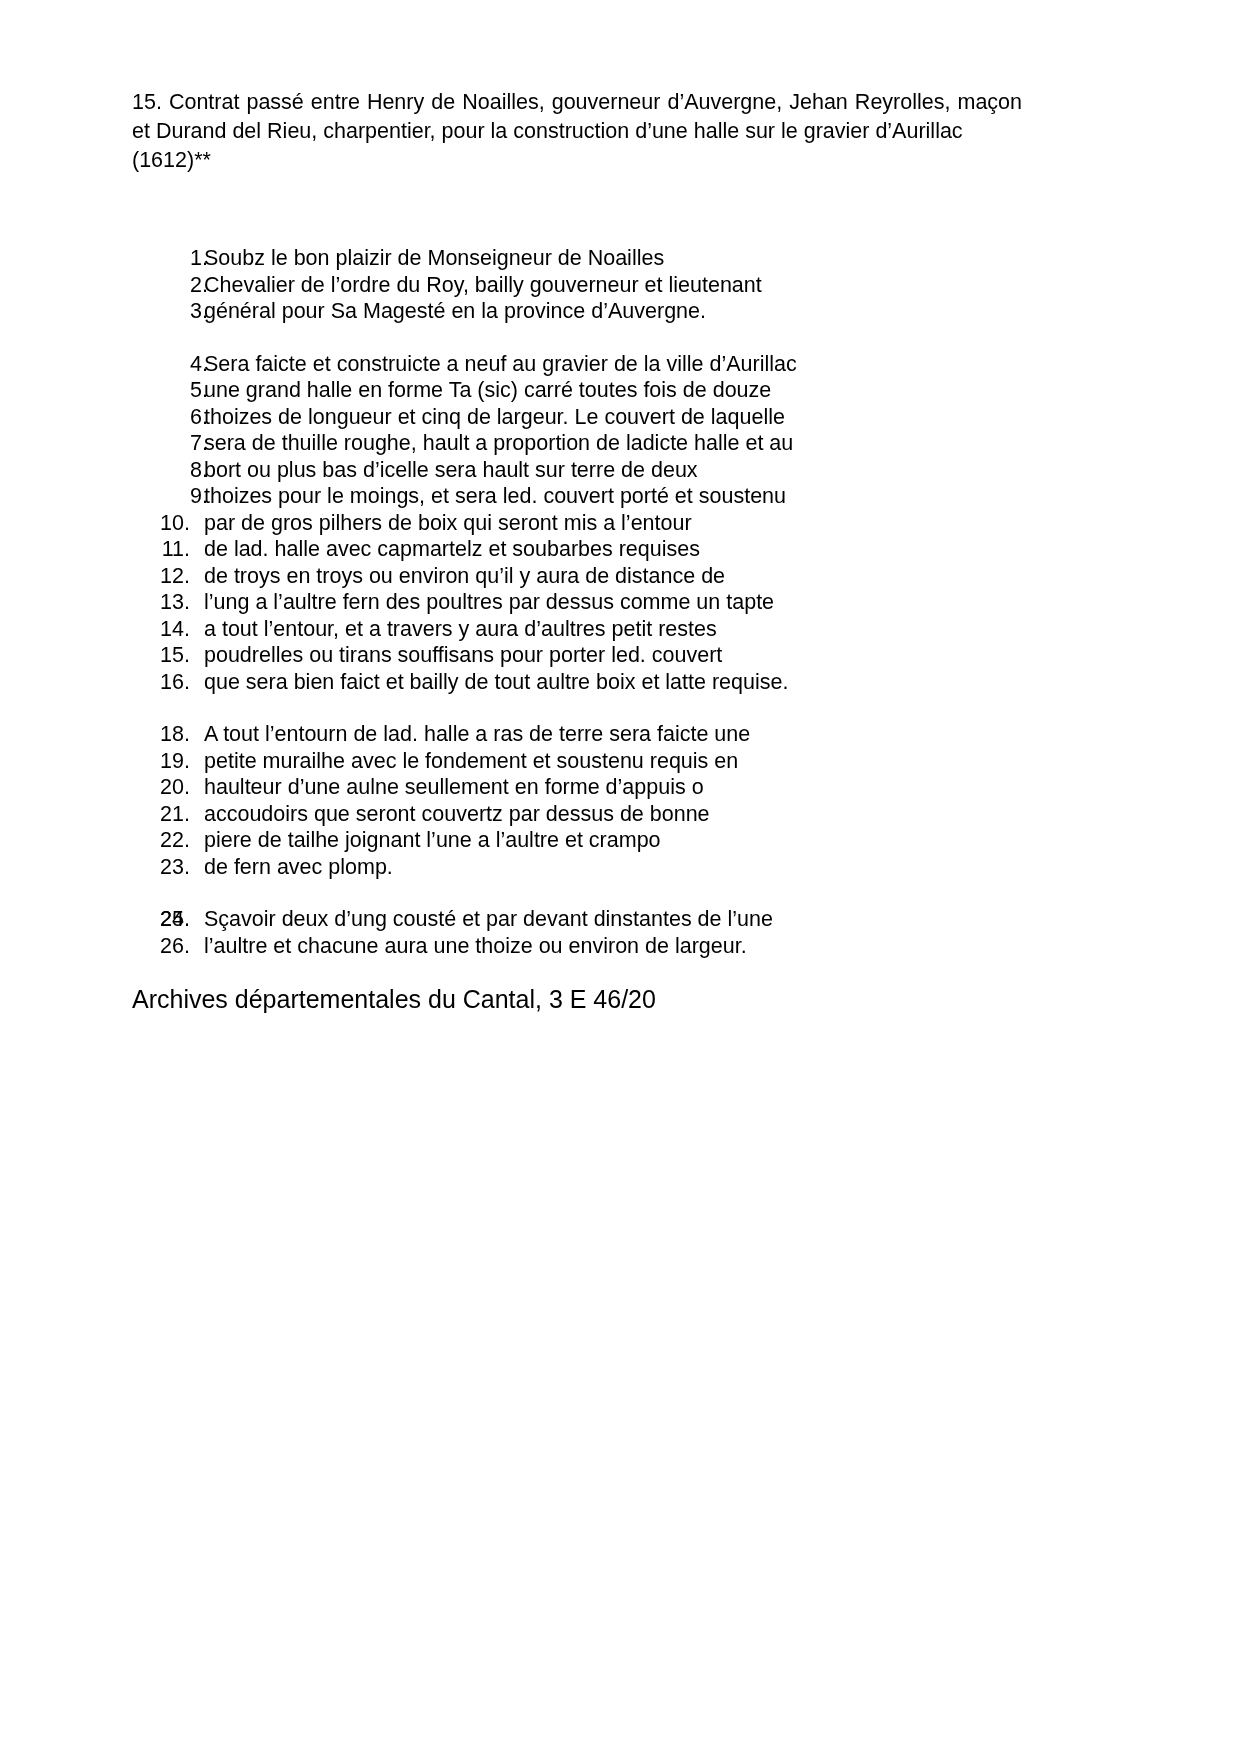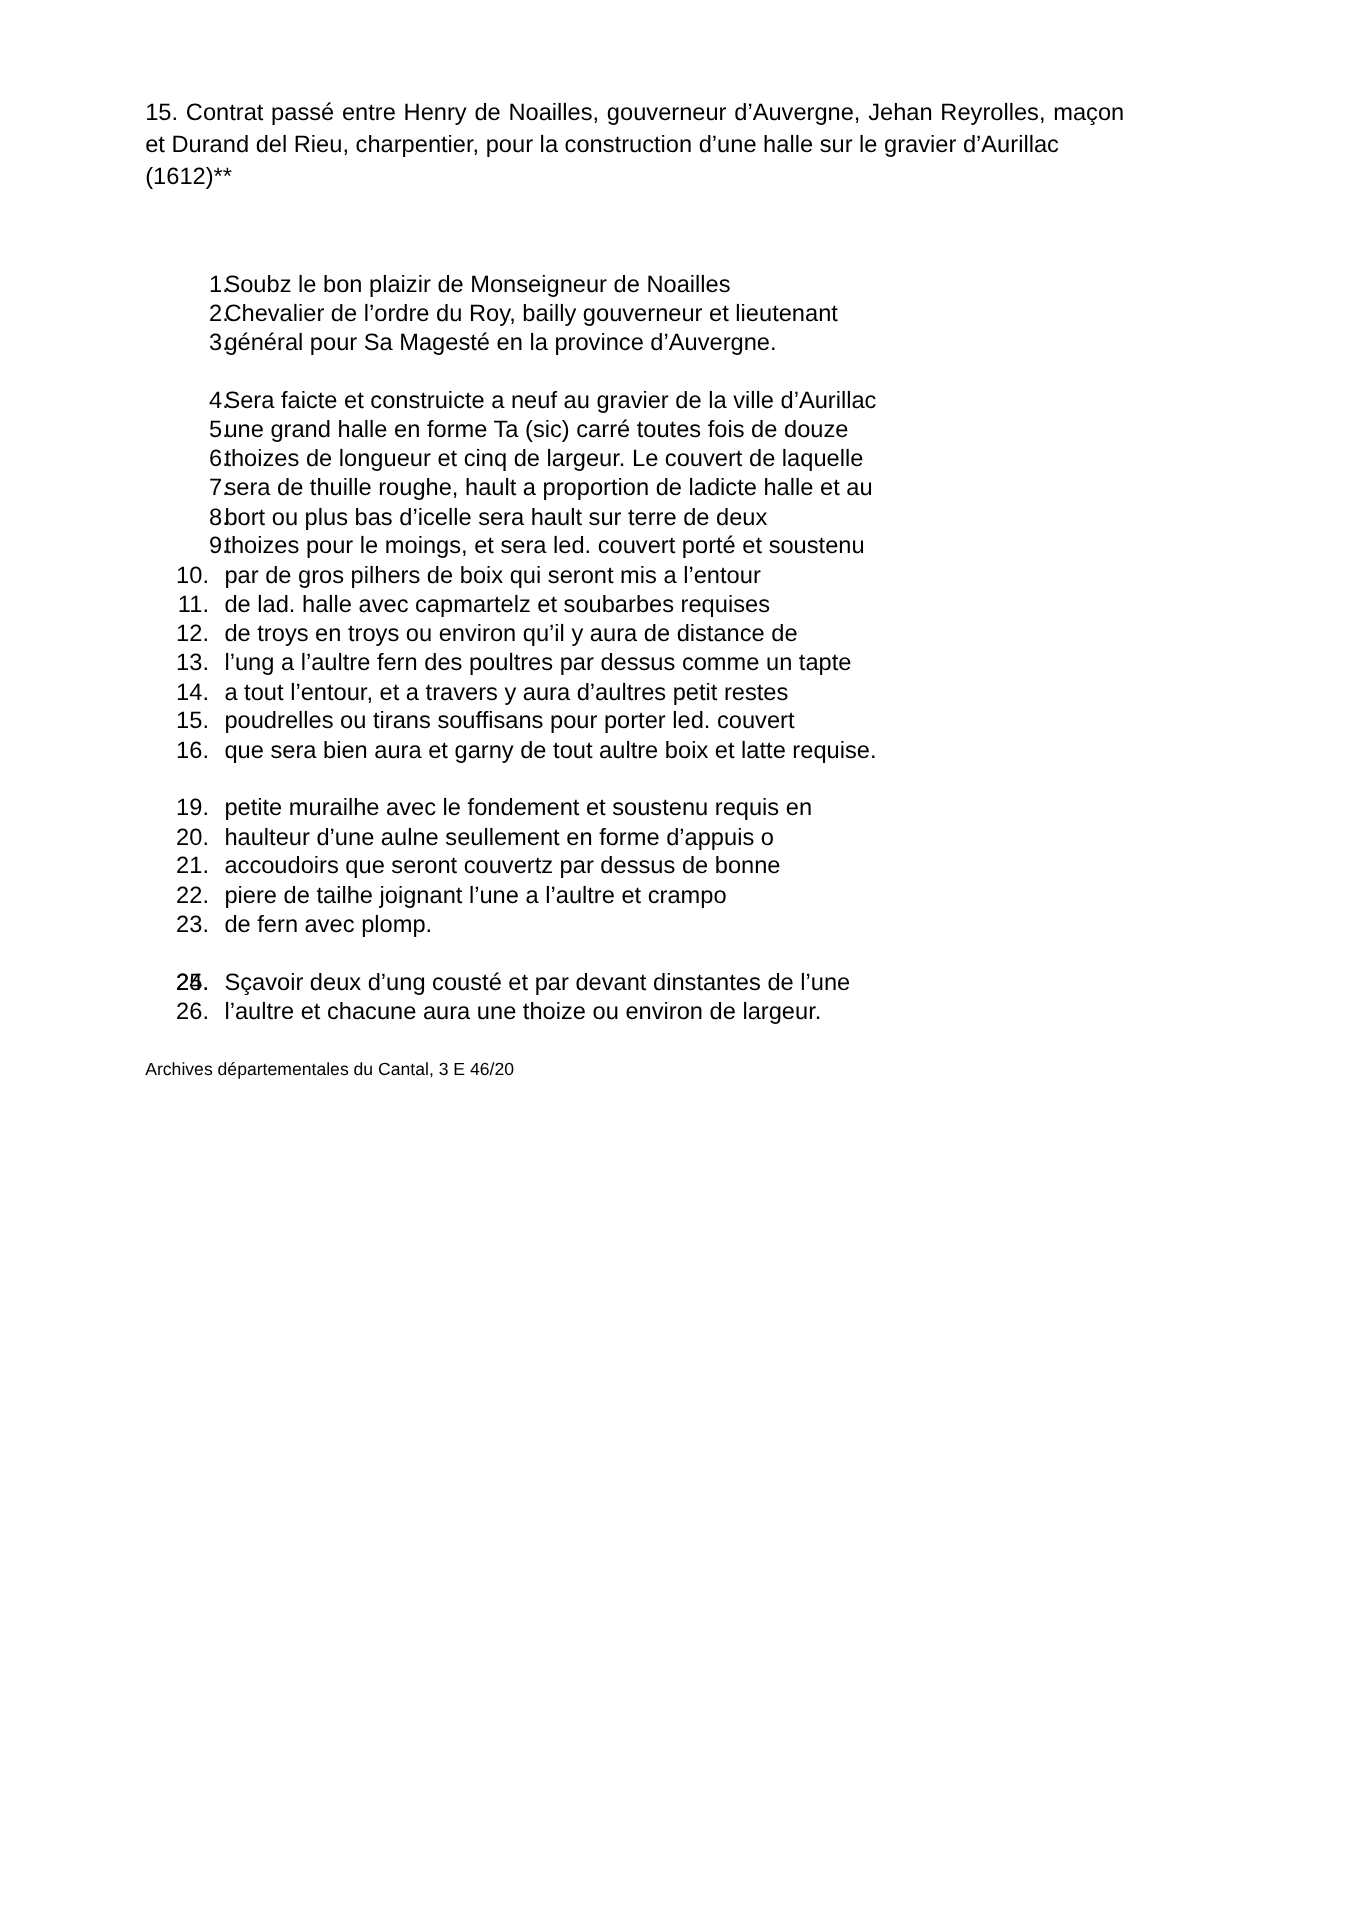--- a/index.html
+++ b/index.html
@@ -52,21 +52,21 @@
     display: inline-block;
   }
   ol.clauses li.indent-wide .num {
     left: 18px;
   }
   .group {
     margin: 0;
     padding: 0;
   }
   .archive {
-    font-size: 16px;
+    font-size: 25px;
     line-height: 28px;
     margin: 0;
     padding-left: 0;
   }
   .block-gap {
     height: 26px;
   }
   .title-gap {
     height: 70px;
   }
@@ -145,27 +145,31 @@
     <li class="indent-wide">
       <span class="num">14.</span>
       <span>a tout l’entour, et a travers y aura d’aultres petit restes</span>
     </li>
     <li class="indent-wide">
       <span class="num">15.</span>
       <span>poudrelles ou tirans souffisans pour porter led. couvert</span>
     </li>
     <li class="indent-wide">
       <span class="num">16.</span>
-      <span>que sera bien aura et garny de tout aultre boix et latte requise.</span>
-    </li>
-  </ol>
-
-  <div class="block-gap"></div>
-
-  <ol class="clauses group">
+      <span>que sera bien faict et bailly de tout aultre boix et latte requise.</span>
+    </li>
+  </ol>
+
+  <div class="block-gap"></div>
+
+  <ol class="clauses group">
+    <li class="indent-wide">
+      <span class="num">18.</span>
+      <span>A tout l’entourn de lad. halle a ras de terre sera faicte une</span>
+    </li>
     <li class="indent-wide">
       <span class="num">19.</span>
       <span>petite murailhe avec le fondement et soustenu requis en</span>
     </li>
     <li class="indent-wide">
       <span class="num">20.</span>
       <span>haulteur d’une aulne seullement en forme d’appuis o</span>
     </li>
     <li class="indent-wide">
       <span class="num">21.</span>

